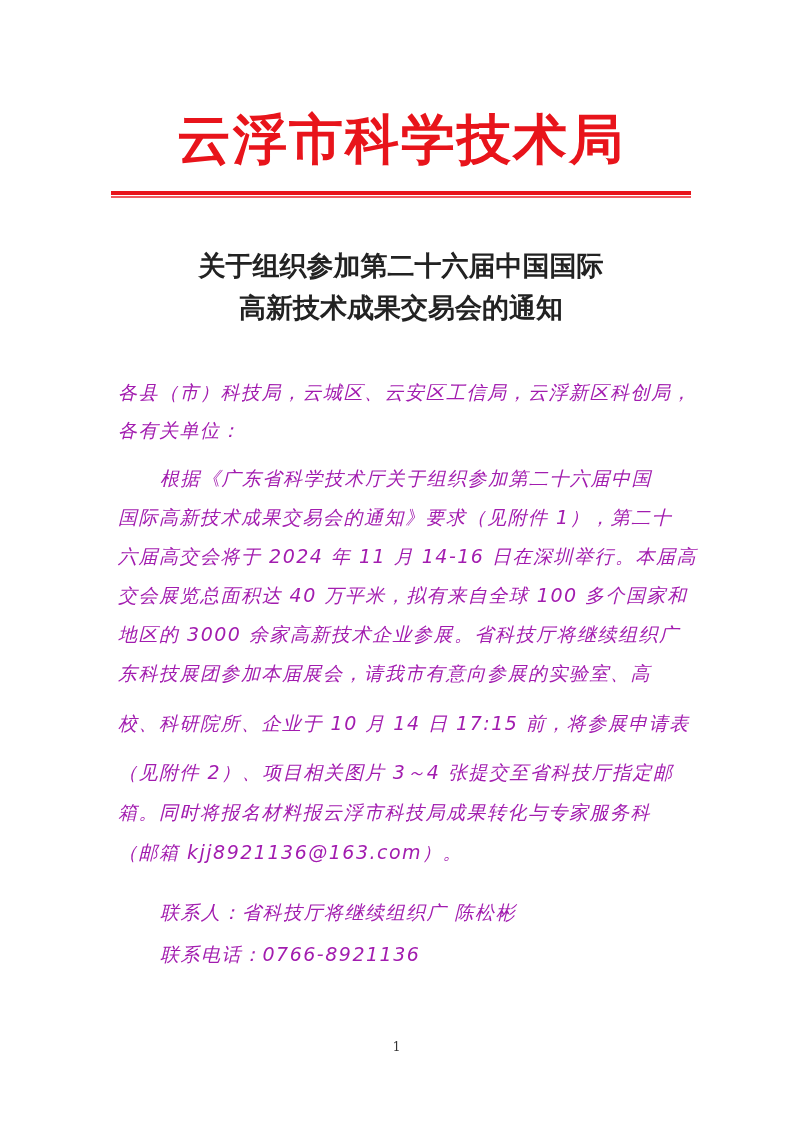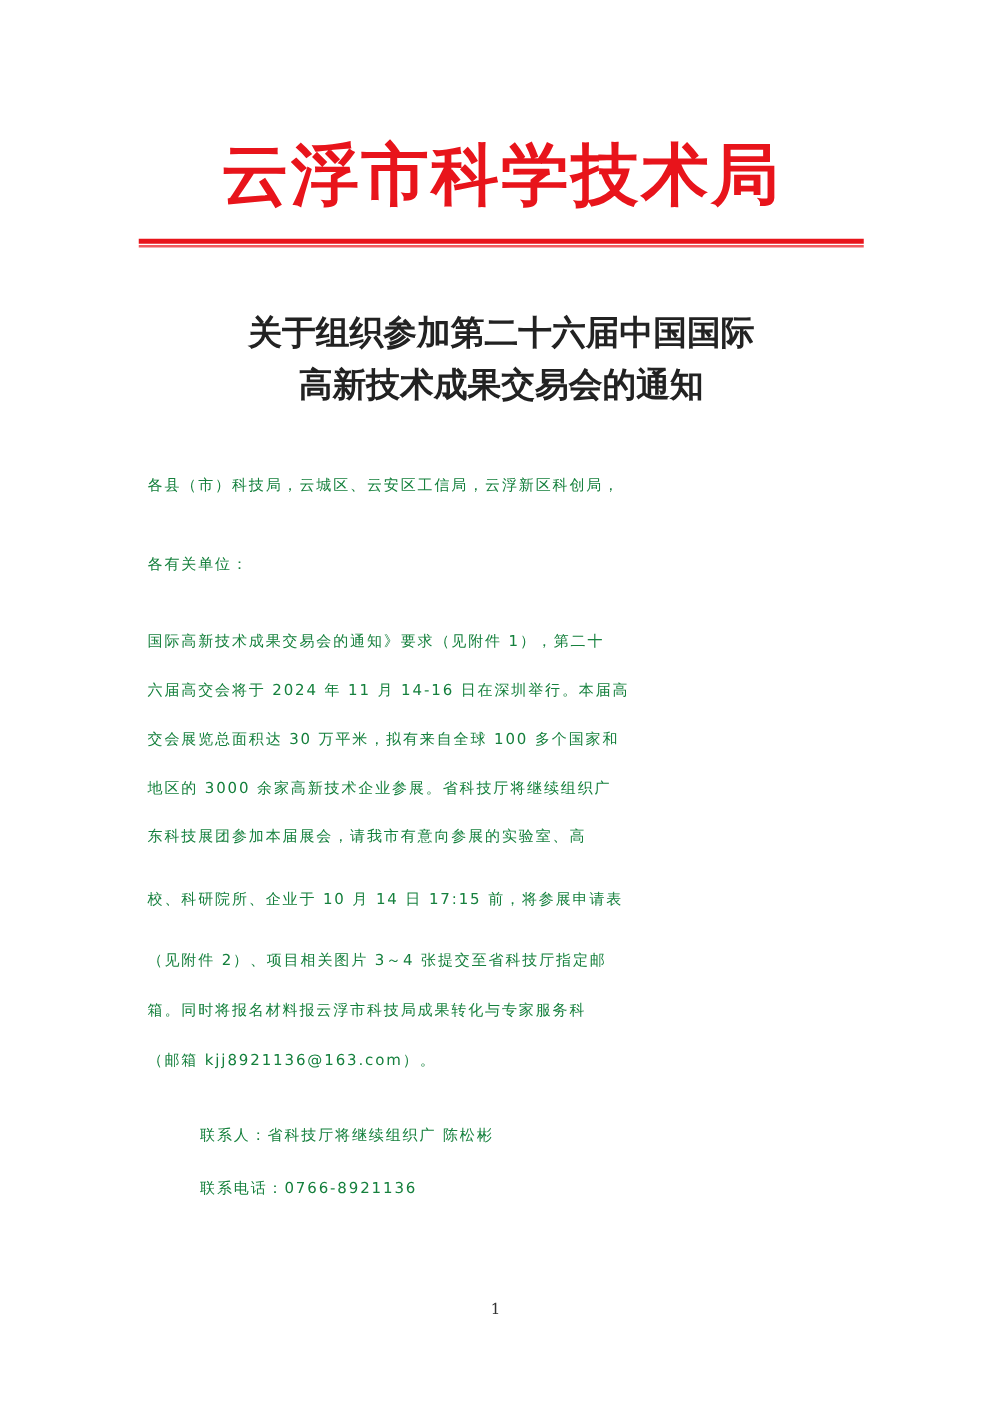--- a/index.html
+++ b/index.html
@@ -52,21 +52,21 @@
       font-family: "DejaVu Serif", "Liberation Serif", serif;
       font-weight: bold;
       font-size: 27px;
       color: #222;
       white-space: nowrap;
     }
     .doc-title.l1 { top: 248px; }
     .doc-title.l2 { top: 290px; }
     .line { position: absolute; left: 118px; white-space: nowrap;
       font-family: "DejaVu Sans", "Liberation Sans", sans-serif;
-      font-size: 12px; color: #15803d; letter-spacing: 1.5px; }
+      font-size: 19px; color: #a21caf; letter-spacing: 1.5px; font-style: italic; }
     .indent { left: 160px; }
 
     .page-number {
       position: absolute;
       left: 0;
       width: 793px;
       top: 1040px;
       text-align: center;
       font-family: "DejaVu Serif", "Liberation Serif", serif;
       font-size: 12px;
@@ -79,25 +79,26 @@
 <div class="page">
 
   <div class="org-header">云浮市科学技术局</div>
   <div class="rule thick"></div>
   <div class="rule thin"></div>
 
   <div class="doc-title l2">高新技术成果交易会的通知</div>
   <div class="doc-title l1">关于组织参加第二十六届中国国际</div>
 
   <div class="line" style="top:380px;">各县（市）科技局，云城区、云安区工信局，云浮新区科创局，</div>
-  <div class="line" style="top:418px;margin-top:25px;">各有关单位：</div>
+  <div class="line" style="top:418px;">各有关单位：</div>
 
+  <div class="line indent" style="top:466px;">根据《广东省科学技术厅关于组织参加第二十六届中国</div>
   <div class="line" style="top:505px;">国际高新技术成果交易会的通知》要求（见附件 1），第二十</div>
   <div class="line" style="top:544px;">六届高交会将于 2024 年 11 月 14-16 日在深圳举行。本届高</div>
-  <div class="line" style="top:583px;">交会展览总面积达 30 万平米，拟有来自全球 100 多个国家和</div>
+  <div class="line" style="top:583px;">交会展览总面积达 40 万平米，拟有来自全球 100 多个国家和</div>
   <div class="line" style="top:622px;">地区的 3000 余家高新技术企业参展。省科技厅将继续组织广</div>
   <div class="line" style="top:661px;">东科技展团参加本届展会，请我市有意向参展的实验室、高</div>
   <div class="line" style="top:711px;">校、科研院所、企业于 10 月 14 日 17:15 前，将参展申请表</div>
   <div class="line" style="top:760px;">（见附件 2）、项目相关图片 3～4 张提交至省科技厅指定邮</div>
   <div class="line" style="top:800px;">箱。同时将报名材料报云浮市科技局成果转化与专家服务科</div>
   <div class="line" style="top:840px;">（邮箱 kjj8921136@163.com）。</div>
 
   <div class="line indent" style="top:900px;">联系人：省科技厅将继续组织广 陈松彬</div>
   <div class="line indent" style="top:942px;">联系电话：0766-8921136</div>
 

